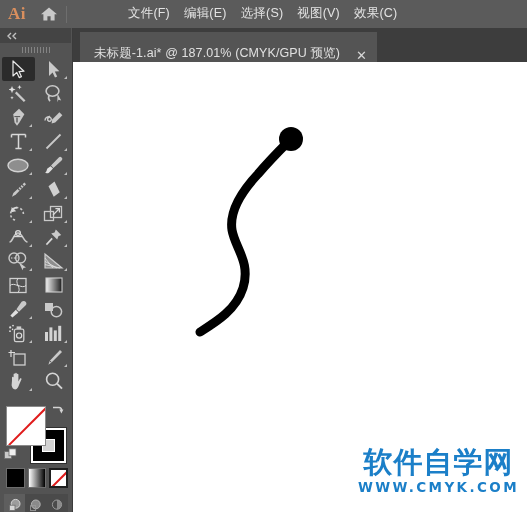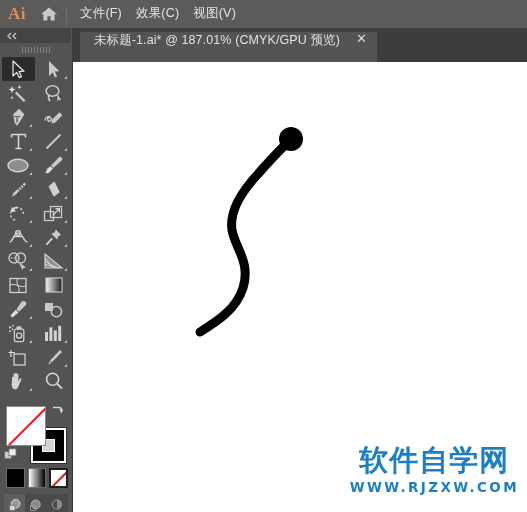--- a/index.html
+++ b/index.html
@@ -66,21 +66,21 @@
     left: 72px; top: 28px;
     width: 455px; height: 34px;
     background: #3d3d3d;
   }
   #doc-tab {
     position: absolute;
     left: 8px; top: 4px;
     height: 30px;
     background: #545454;
     display: flex;
-    align-items: flex-start;
+    align-items: flex-end;
     padding: 0 4px 0 14px;
     box-sizing: border-box;
   }
   #doc-tab-title {
     color: #e0e0e0;
     font-size: 12.5px;
     white-space: nowrap;
     letter-spacing: .1px;
   }
   #doc-tab-close {
@@ -110,21 +110,21 @@
     bottom: 18px;
     text-align: center;
     line-height: 1;
     pointer-events: none;
   }
   #wm-cn {
     color: #1b7fc8;
     font-size: 29px;
     font-weight: bold;
     letter-spacing: 1px;
-    font-family: Liberation Mono, monospace;
+    font-family: Liberation Sans, sans-serif;
   }
   #wm-url {
     color: #1b7fc8;
     font-size: 13.5px;
     font-weight: bold;
     letter-spacing: 2.4px;
     margin-top: 4px;
     font-family: "DejaVu Sans", "Liberation Sans", sans-serif;
   }
 
@@ -282,43 +282,45 @@
 <div id="app">
 
   <div id="menubar">
     <div id="ai-logo">Ai</div>
     <div id="home-btn">
       <svg width="18" height="16" viewBox="0 0 18 16">
         <path d="M9 1.5 L17 8.2 L14.6 8.2 L14.6 14.5 L10.6 14.5 L10.6 10.2 L7.4 10.2 L7.4 14.5 L3.4 14.5 L3.4 8.2 L1 8.2 Z" fill="#c9c9c9"></path>
       </svg>
     </div>
     <div class="menu-sep"></div>
-    <div id="menu-items" style="display:flex;align-items:flex-start;">
+    <div id="menu-items" style="display:flex;align-items:flex-start;margin-left:48px;">
       <div class="menu-item">文件(F)</div>
+      <div class="menu-item">编辑(E)</div>
+      <div class="menu-item">选择(S)</div>
+      <div class="menu-item">视图(V)</div>
       <div class="menu-item">效果(C)</div>
-      <div class="menu-item">视图(V)</div>
     </div>
   </div>
 
   <div id="tabbar">
     <div id="doc-tab">
       <span id="doc-tab-title">未标题-1.ai* @ 187.01% (CMYK/GPU 预览)</span>
       <span id="doc-tab-close">✕</span>
     </div>
   </div>
 
   <div id="canvas-area">
     <svg id="artwork" width="455" height="450" viewBox="72 62 455 450">
       <path id="curve-path" fill="none" stroke="#000000" stroke-width="9" stroke-linecap="round" d="M 200 332 C 216 322 236 310 243 288 C 251 262 235 248 232 230 C 229 210 243 190 258 174 C 270 160 280 150 288 142"></path>
       <circle id="curve-dot" cx="291" cy="139" r="12" fill="#000000"></circle>
     </svg>
 
     <div id="watermark">
       <div id="wm-cn">软件自学网</div>
-      <div id="wm-url">WWW.RJZXW.COM</div>
+      <div id="wm-url">WWW.CMYK.COM</div>
     </div>
   </div>
 
   <div id="toolpanel">
 
     <div id="tool-collapse">
       <svg width="12" height="8" viewBox="0 0 12 8">
         <path d="M5 1 L2 4 L5 7 M10 1 L7 4 L10 7" stroke="#c2c2c2" stroke-width="1.4" fill="none"></path>
       </svg>
     </div>

